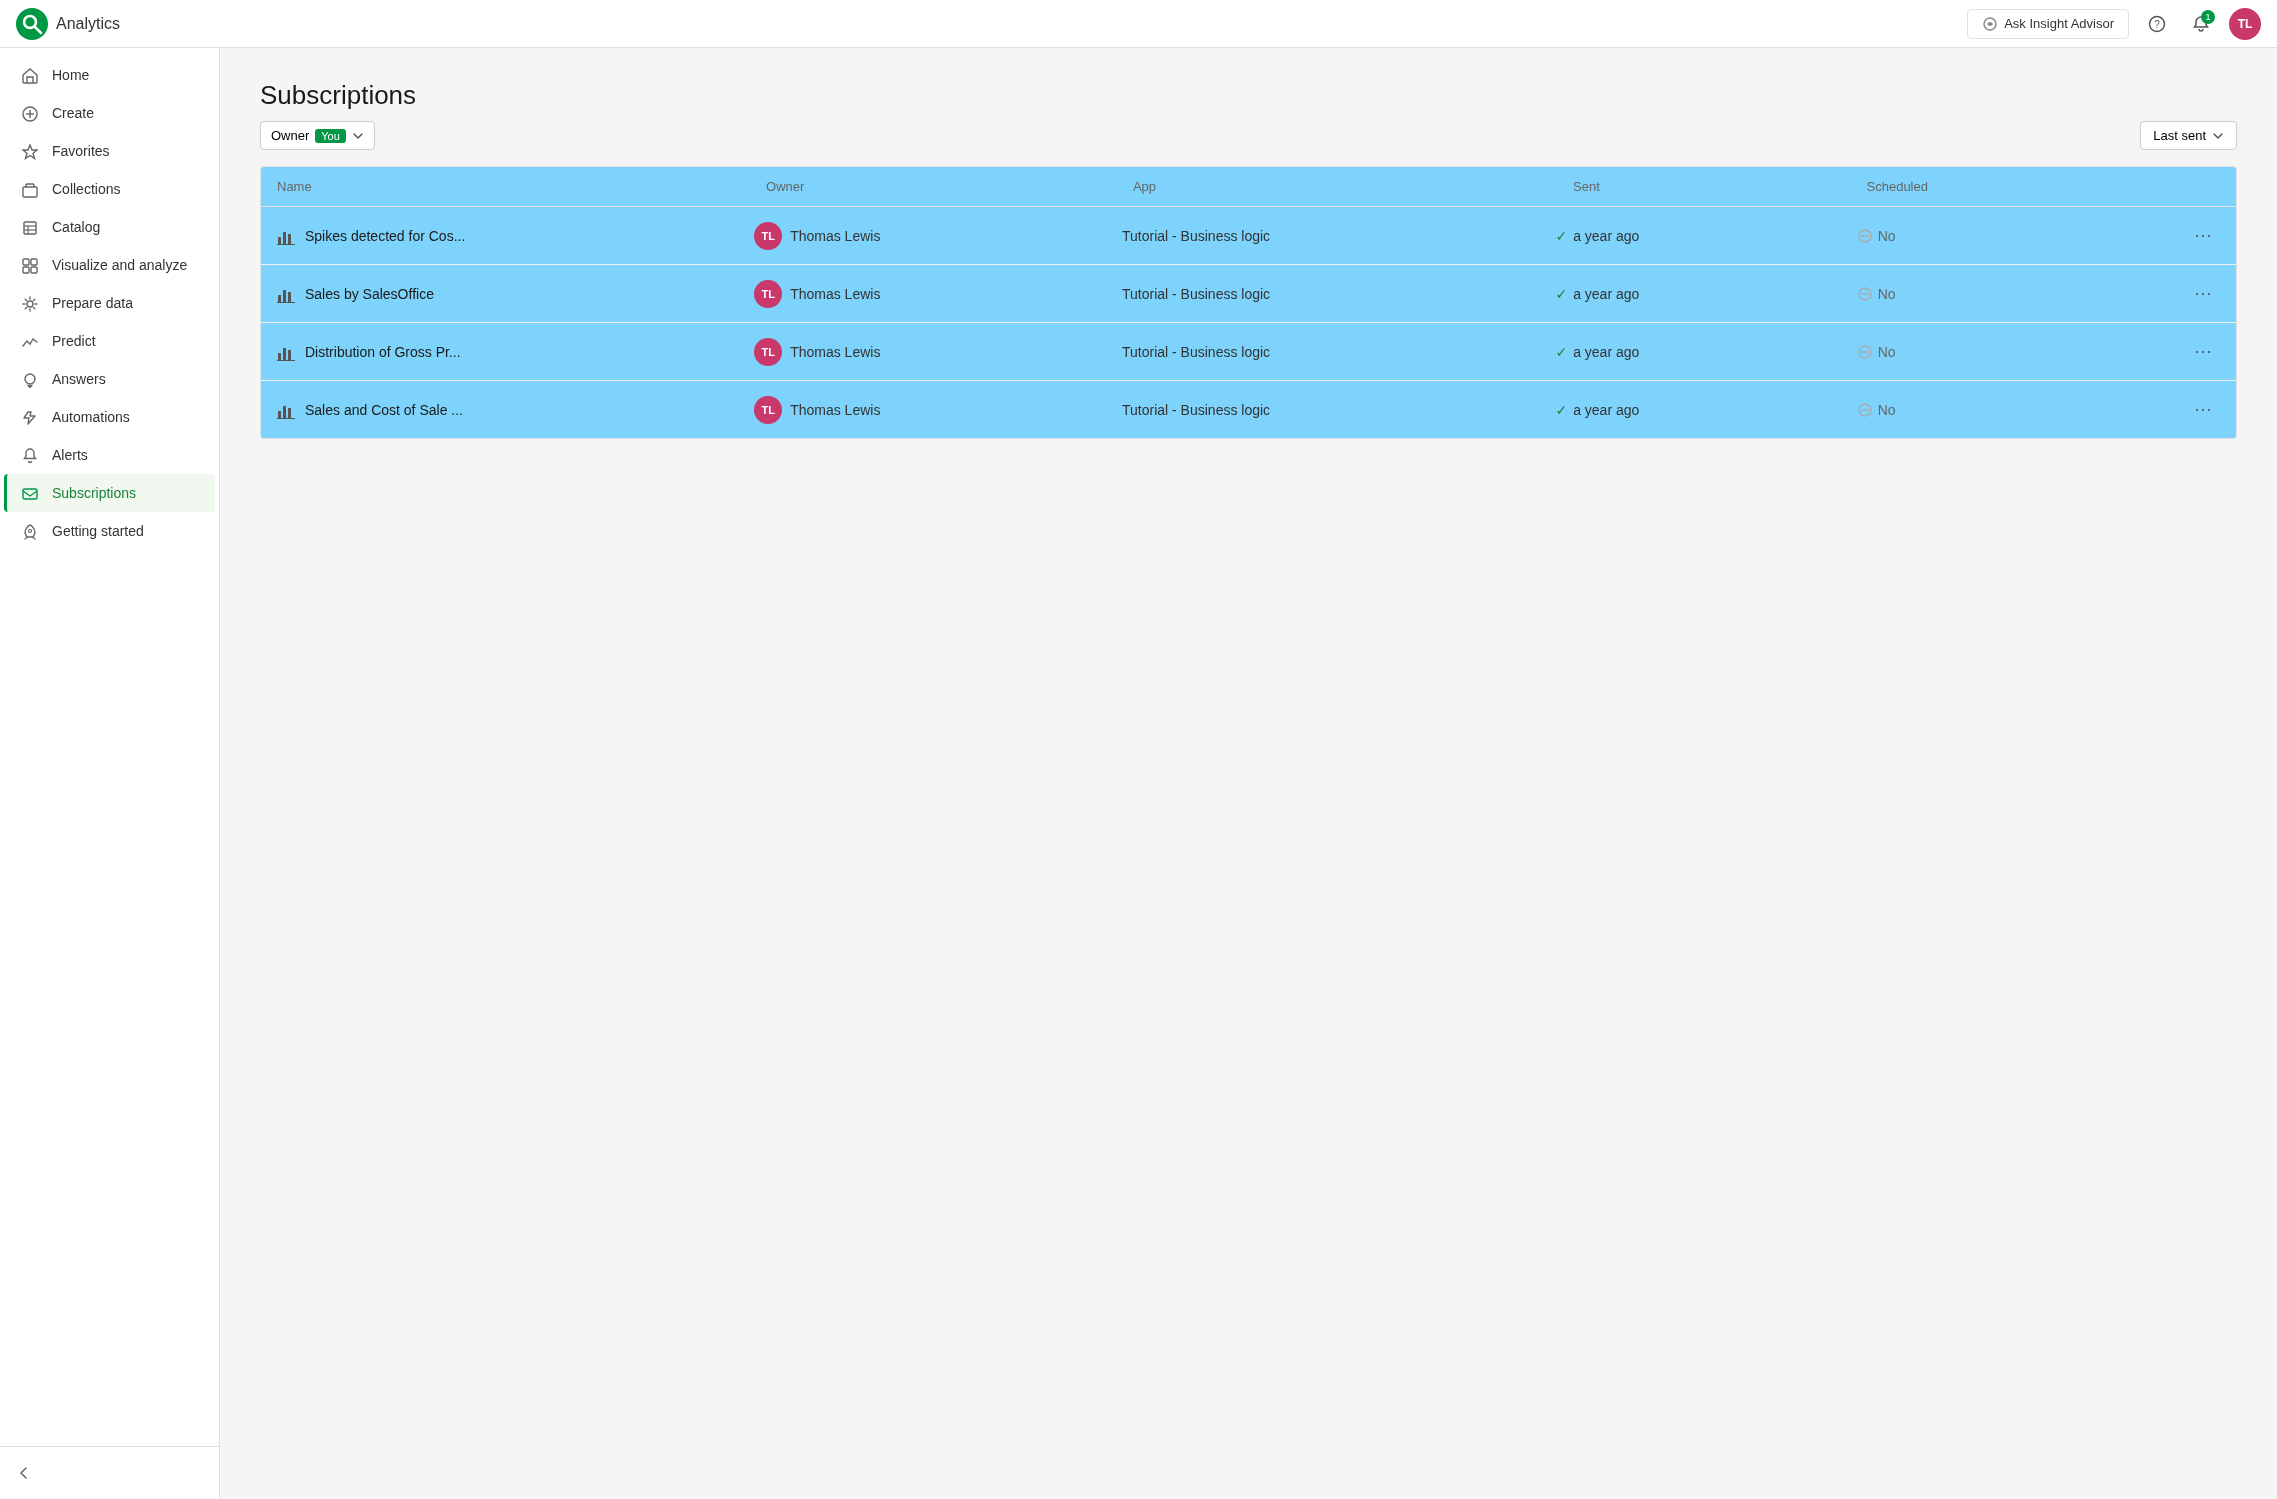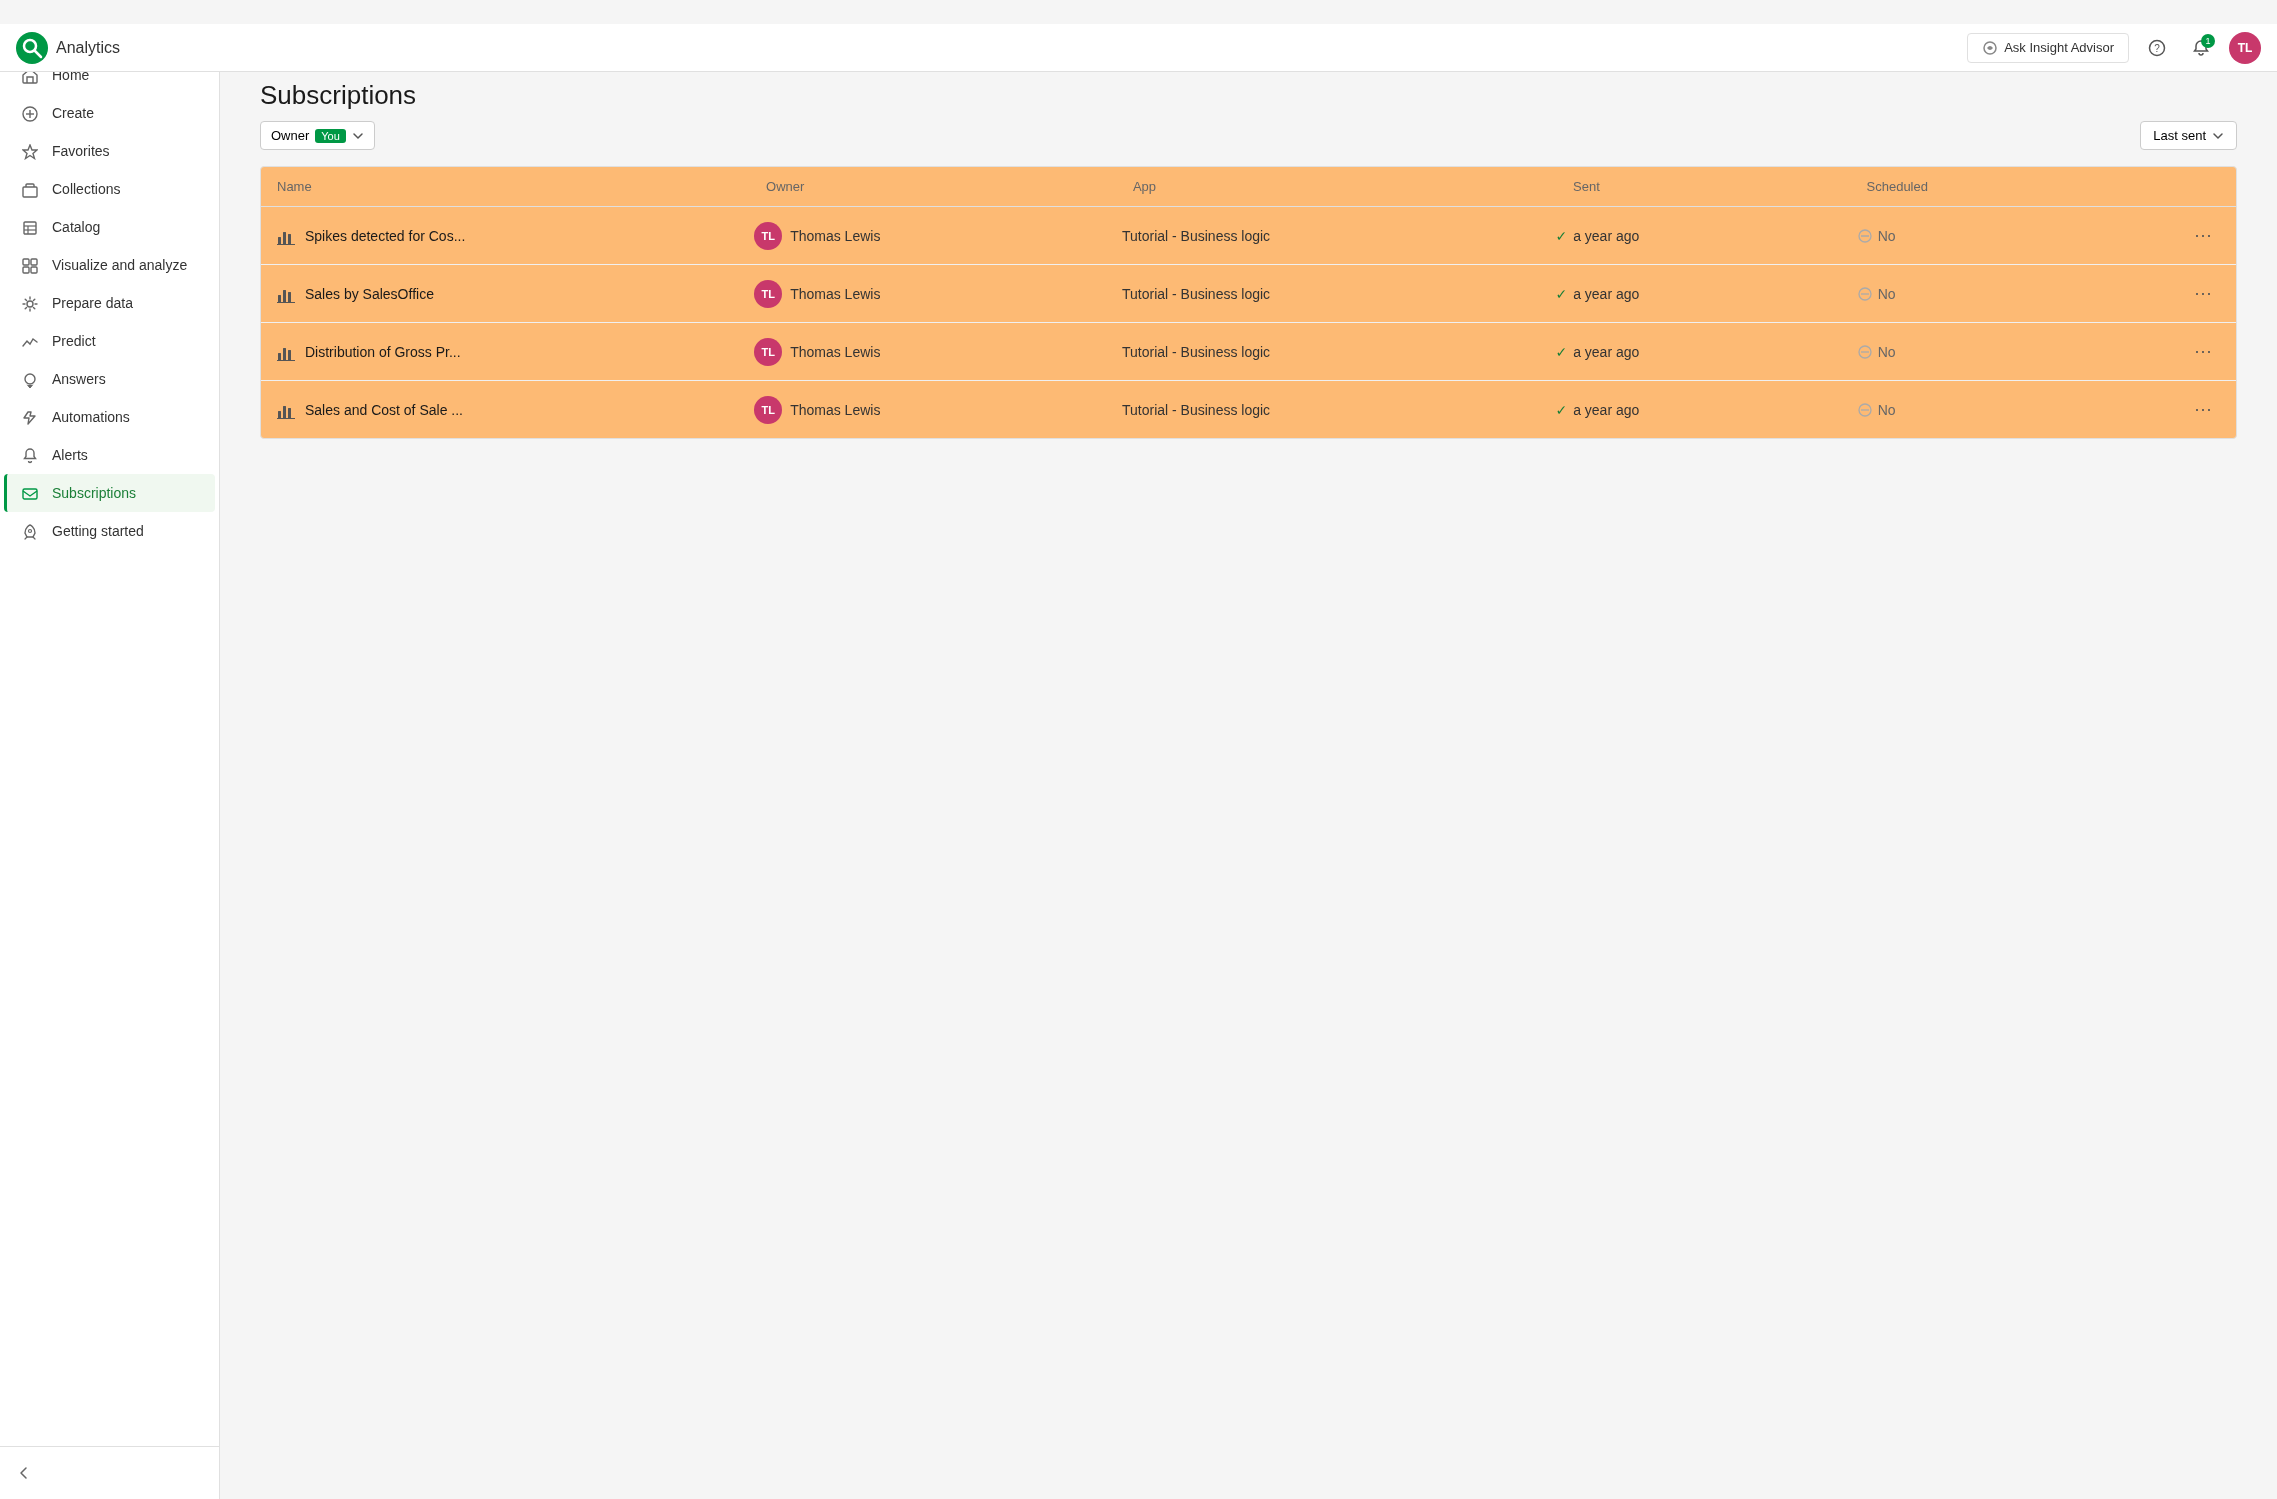--- a/index.html
+++ b/index.html
@@ -2,21 +2,21 @@
 <html><head>
   <meta charset="utf-8">
   <style>
     * { box-sizing: border-box; margin: 0; padding: 0; }
     body { font-family: 'Segoe UI', Arial, sans-serif; background: #f5f5f5; color: #333; display: flex; height: 100vh; overflow: hidden; }
 
     
     .topbar {
       position: fixed; top: 0; left: 0; right: 0; height: 48px;
       background: #fff; border-bottom: 1px solid #e0e0e0;
-      display: flex; align-items: center; z-index: 100; padding: 0 16px; gap: 12px; margin-top: 24px;
+      display: flex; align-items: center; z-index: 100; padding: 0 16px; gap: 12px;
     }
     .topbar-logo { display: flex; align-items: center; gap: 8px; }
     .topbar-logo-icon { width: 32px; height: 32px; }
     .topbar-search {
       flex: 1; max-width: 480px; margin: 0 auto;
       display: flex; align-items: center; background: #f5f5f5; border-radius: 4px;
       padding: 6px 12px; gap: 8px; border: 1px solid #e0e0e0;
     }
     .topbar-search input { border: none; background: transparent; outline: none; font-size: 14px; width: 100%; color: #666; }
     .topbar-right { display: flex; align-items: center; gap: 12px; margin-left: auto; }
@@ -87,21 +87,21 @@
     
     .active-filters { display: flex; align-items: center; gap: 8px; margin-bottom: 16px; }
     .filter-chip {
       display: flex; align-items: center; gap: 6px; padding: 5px 10px;
       border: 1px solid #ccc; border-radius: 16px; background: #fff; font-size: 13px;
     }
     .filter-chip-close { cursor: pointer; color: #666; font-size: 12px; }
     .clear-all-btn { background: none; border: none; color: #333; font-size: 13px; cursor: pointer; padding: 5px 8px; }
 
     
-    .subscriptions-table { background: #fdba74; border-radius: 4px; border: 1px solid #e0e0e0; overflow: hidden; }
+    .subscriptions-table { background: #7dd3fc; border-radius: 4px; border: 1px solid #e0e0e0; overflow: hidden; }
     .table-header {
       display: grid; grid-template-columns: 2fr 1.5fr 1.8fr 1.2fr 1.2fr 60px;
       padding: 12px 16px; border-bottom: 1px solid #e0e0e0;
       font-size: 13px; color: #666; font-weight: 500;
     }
     .table-row {
       display: grid; grid-template-columns: 2fr 1.5fr 1.8fr 1.2fr 1.2fr 60px;
       padding: 14px 16px; border-bottom: 1px solid #f0f0f0;
       align-items: center; font-size: 14px; color: #333; gap: 40px;
     }

